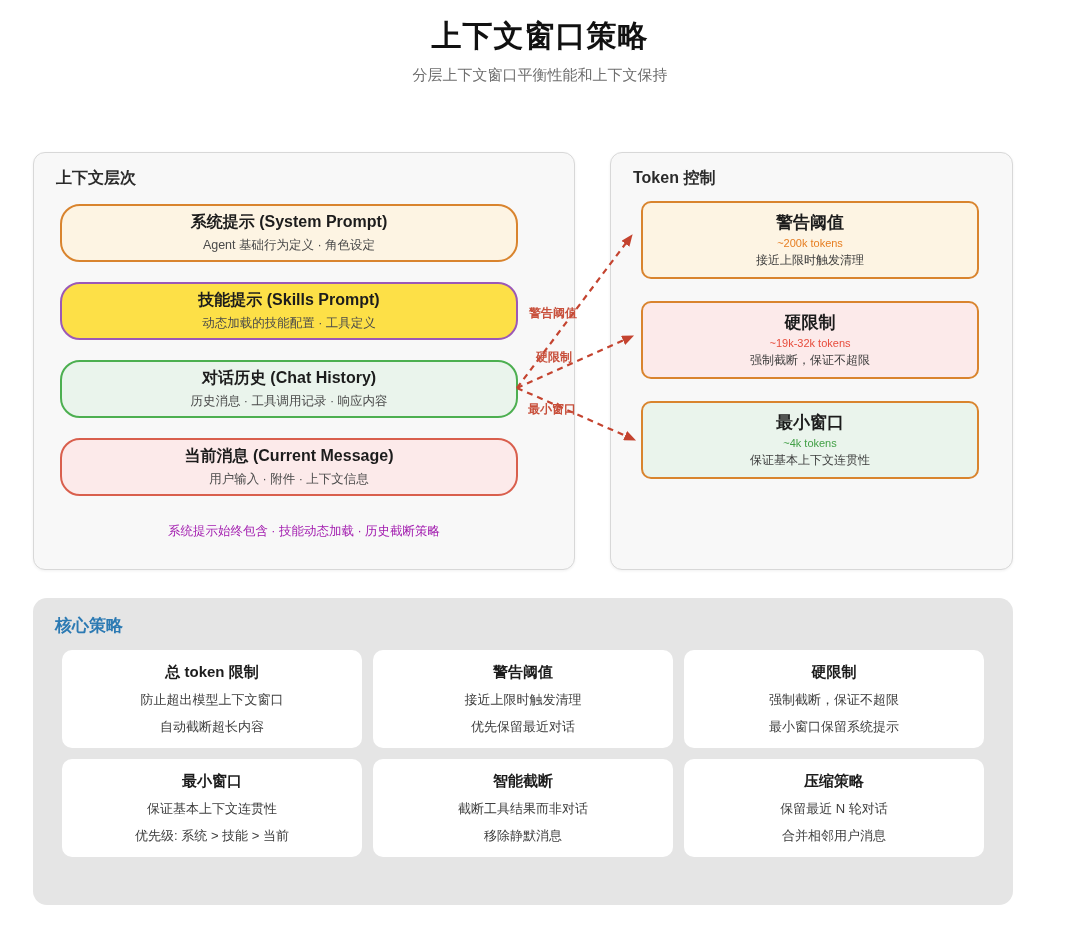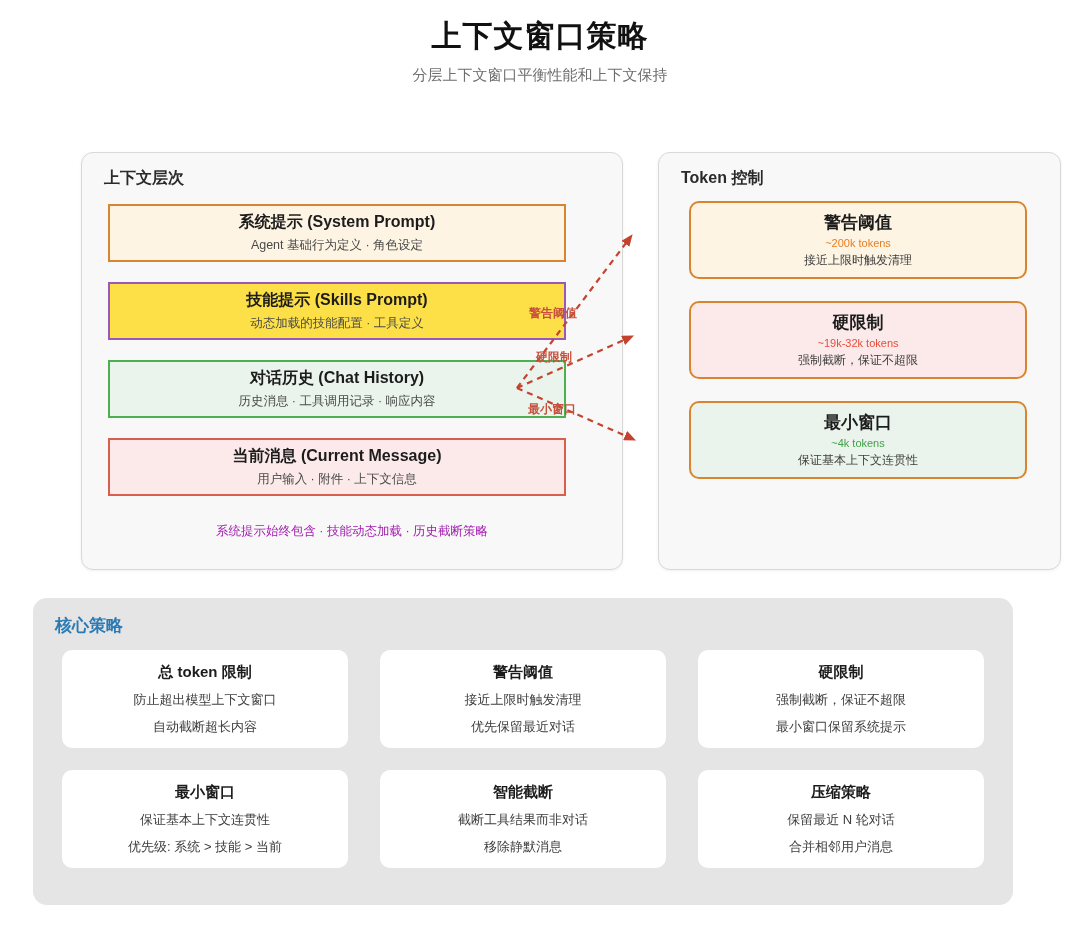--- a/index.html
+++ b/index.html
@@ -15,35 +15,34 @@
   }
   .page-subtitle {
     position: absolute; top: 66px; left: 0; width: 100%;
     text-align: center; font-size: 15px; color: #6e6e6e;
   }
   .panel {
     position: absolute; background: #f8f8f8;
     border: 1px solid #d8d8d8; border-radius: 12px;
     box-shadow: 0 1px 3px rgba(0,0,0,0.06);
     box-sizing: border-box;
-    margin-left: 48px;
   }
   .panel-left  { left: 33px;  top: 152px; width: 542px; height: 418px; }
   .panel-right { left: 610px; top: 152px; width: 403px; height: 418px; }
   .panel-header {
     position: absolute; left: 22px; top: 15px;
     font-size: 16px; font-weight: 600; color: #2a2a2a;
   }
   
   .layer-stack {
     position: absolute; left: 26px; top: 51px; width: 458px;
     display: flex; flex-direction: column; gap: 20px;
   }
   .layer-box {
-    height: 58px; border-radius: 0; border: 2px solid;
+    height: 58px; border-radius: 20px; border: 2px solid;
     display: flex; flex-direction: column; align-items: center; justify-content: center;
     gap: 4px; box-sizing: border-box;
   }
   .layer-box .t { font-size: 16px; font-weight: 700; color: #1c1c1c; }
   .layer-box .d { font-size: 12.5px; color: #4a4a4a; }
   .box-system  { border-color: #d9842e; background: #fdf4e3; }
   .box-skills  { border-color: #9b59b6; background: #fde047; }
   .box-history { border-color: #4caf50; background: #eaf4ec; }
   .box-current { border-color: #d95f4d; background: #fceaea; }
   .layer-footnote {
@@ -77,21 +76,21 @@
     position: absolute; left: 33px; top: 598px; width: 980px; height: 307px;
     background: #e5e5e5; border-radius: 14px; box-sizing: border-box;
   }
   .bottom-header {
     position: absolute; left: 22px; top: 16px;
     font-size: 17px; font-weight: 700; color: #2c7ab3;
   }
   .card-grid {
     position: absolute; left: 29px; top: 52px; width: 922px;
     display: grid; grid-template-columns: repeat(3, 1fr);
-    column-gap: 32px; row-gap: 22px;
+    column-gap: 32px; row-gap: 22px; gap: 11px;
   }
   .strategy-card {
     height: 98px; background: #ffffff; border-radius: 10px;
     display: flex; flex-direction: column; align-items: center; justify-content: center;
     gap: 9px; box-sizing: border-box; text-align: center;
   }
   .strategy-card .t { font-size: 15px; font-weight: 700; color: #1c1c1c; }
   .strategy-card .l { font-size: 13px; color: #3d3d3d; }
 </style>
 </head>

